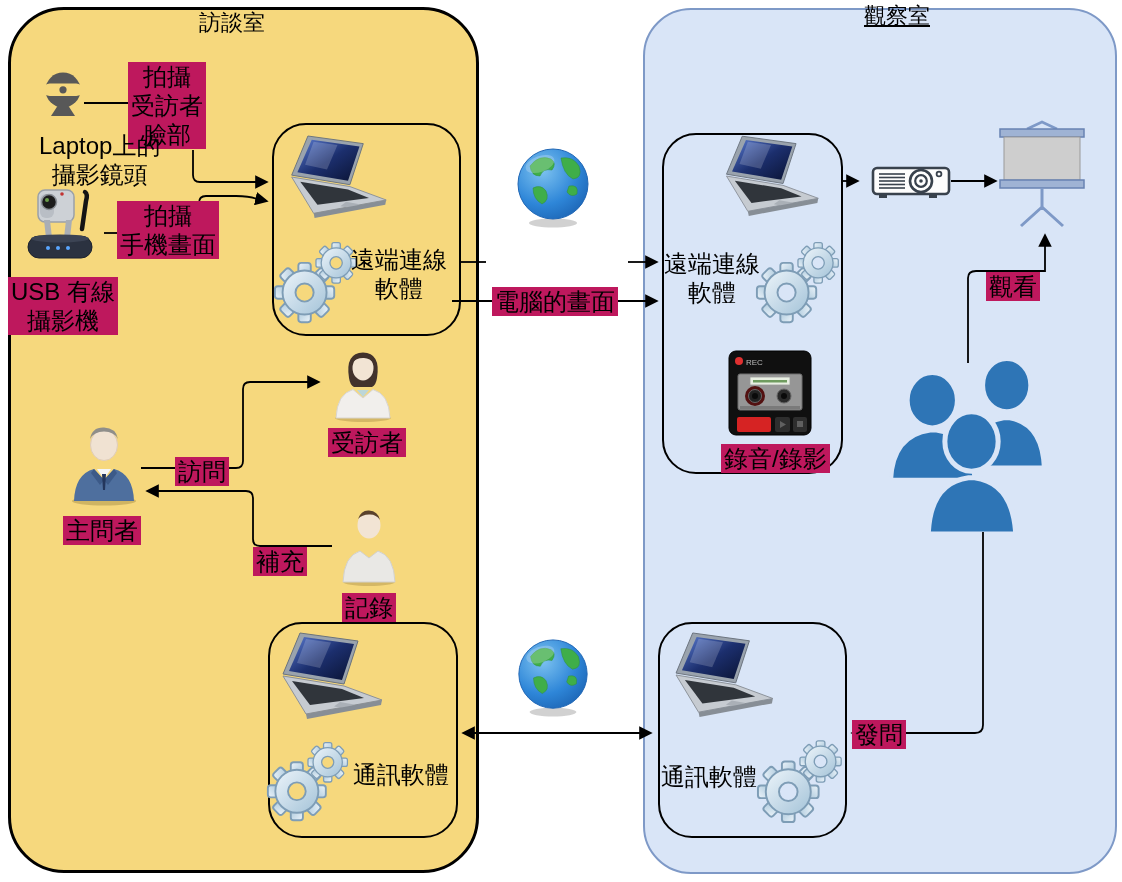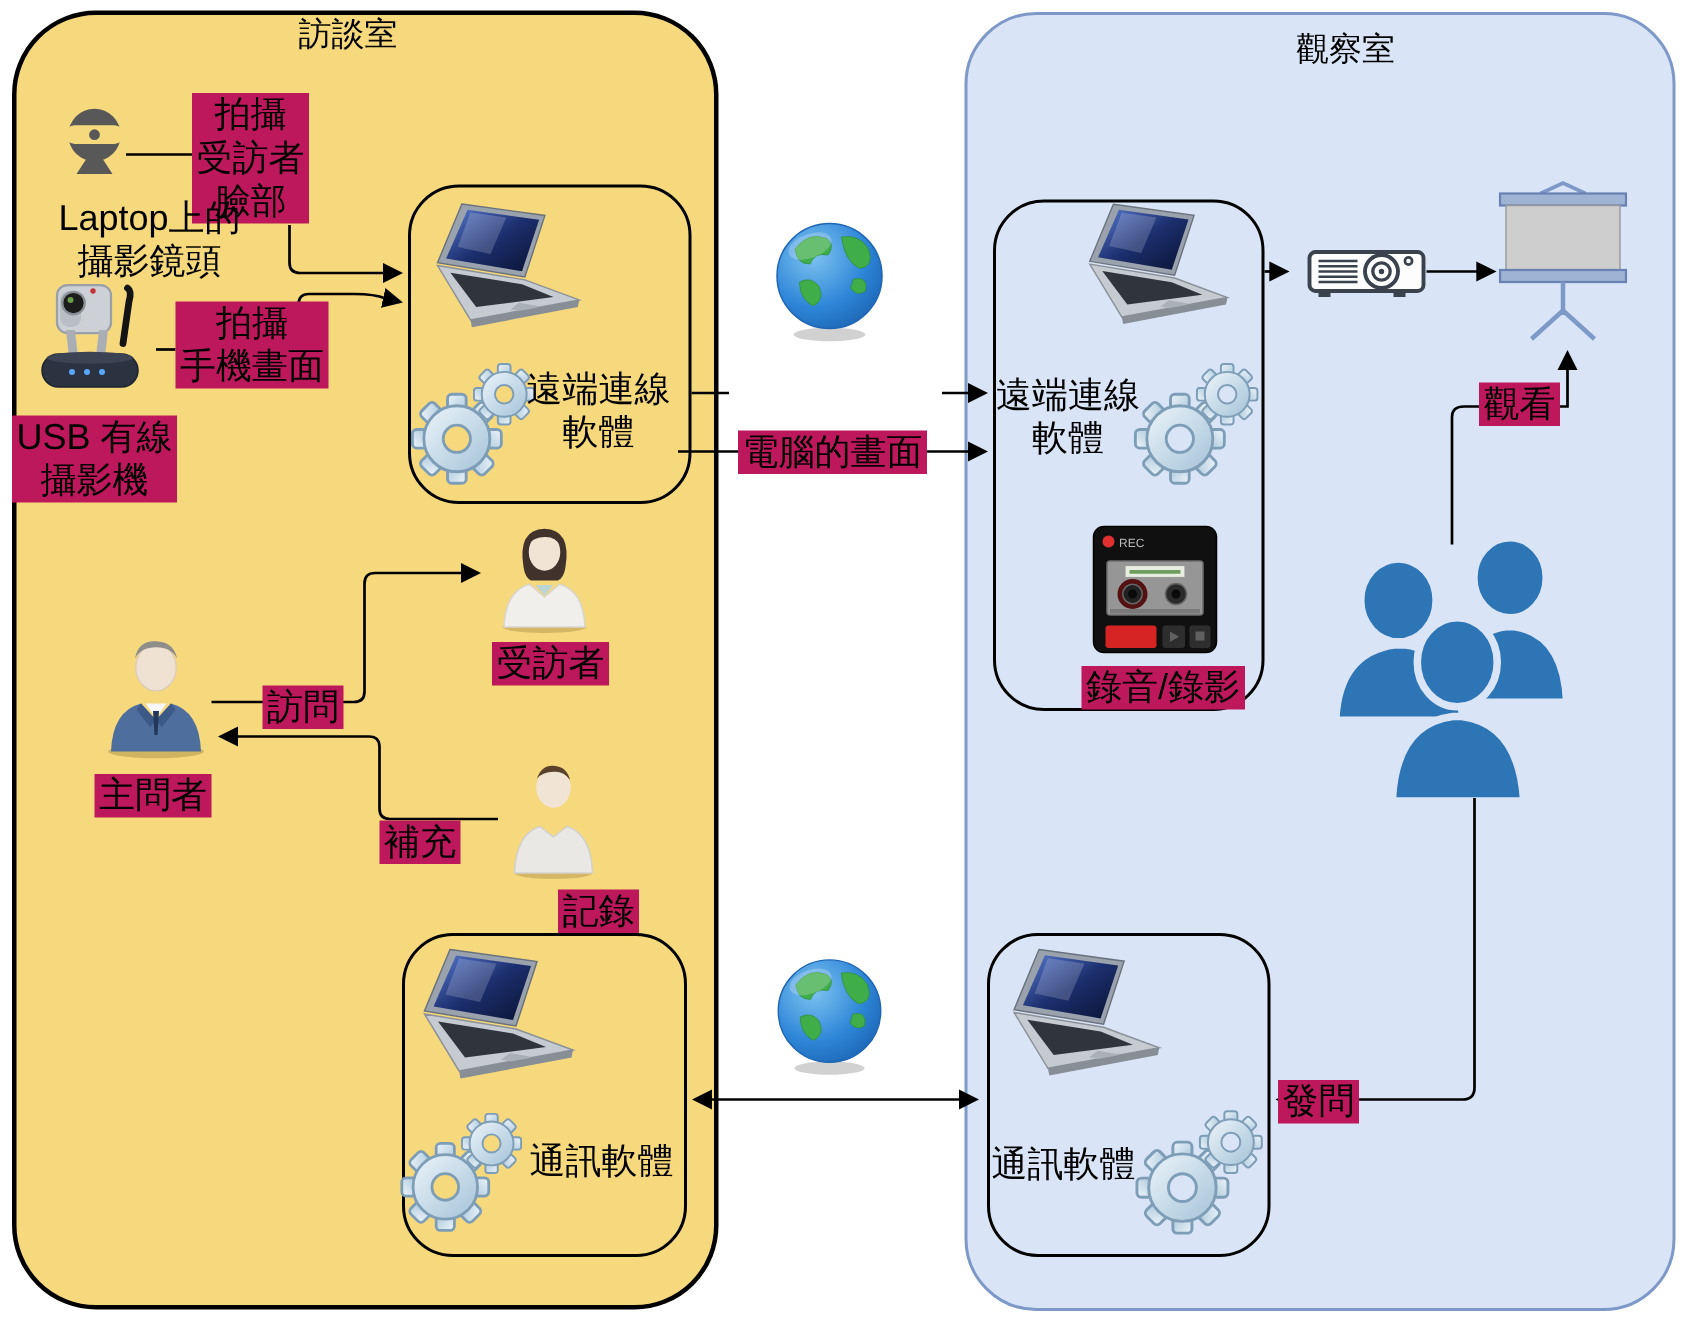--- a/index.html
+++ b/index.html
@@ -255,42 +255,42 @@
       <ellipse cx="48" cy="43" rx="24.5" ry="27" stroke-width="4"></ellipse>
       <path d="M7,122 Q9,78 46,73 L52,73 Q88,78 90,122 Z" stroke-width="4"></path>
       <ellipse cx="122" cy="28" rx="23.5" ry="26" stroke-width="4"></ellipse>
       <path d="M84,110 Q86,66 119,61 L125,61 Q157,66 159,110 Z" stroke-width="4"></path>
       <ellipse cx="87" cy="84" rx="26.5" ry="29.5" stroke-width="5"></ellipse>
       <path d="M44,176 Q46,125 84,120 L90,120 Q128,125 131,176 Z" stroke-width="5"></path>
     </g>
   </svg>
 
   <div class="lbl title" style="left:199px;top:8px;">訪談室</div>
-  <div class="lbl title" style="left:864px;top:18px;">觀察室</div>
+  <div class="lbl title" style="left:864px;top:1px;text-decoration:underline;">觀察室</div>
 
   <div class="lbl wbox" style="left:128px;top:62px;">拍攝
 受訪者
 臉部</div>
   <div class="lbl" style="left:1px;top:131px;padding-left:38px;">Laptop上的
 攝影鏡頭</div>
   <div class="lbl wbox" style="left:117px;top:201px;">拍攝
 手機畫面</div>
   <div class="lbl wbox" style="left:8px;top:277px;">USB 有線
 攝影機</div>
   <div class="lbl" style="left:351px;top:245px;">遠端連線
 軟體</div>
   <div class="lbl" style="left:353px;top:760px;">通訊軟體</div>
   <div class="lbl wbox" style="left:328px;top:428px;">受訪者</div>
   <div class="lbl wbox" style="left:63px;top:516px;">主問者</div>
   <div class="lbl wbox" style="left:175px;top:457px;">訪問</div>
   <div class="lbl wbox" style="left:253px;top:547px;">補充</div>
-  <div class="lbl wbox" style="left:342px;top:593px;margin-left:30px;">記錄</div>
+  <div class="lbl wbox" style="left:342px;top:593px;">記錄</div>
 
   <div class="lbl wbox" style="left:492px;top:287px;">電腦的畫面</div>
 
   <div class="lbl" style="left:664px;top:249px;">遠端連線
 軟體</div>
   <div class="lbl" style="left:661px;top:762px;">通訊軟體</div>
   <div class="lbl wbox" style="left:721px;top:444px;">錄音/錄影</div>
-  <div class="lbl wbox" style="left:986px;top:255px;text-align:center;">觀看</div>
+  <div class="lbl wbox" style="left:986px;top:272px;text-align:center;">觀看</div>
   <div class="lbl wbox" style="left:852px;top:720px;">發問</div>
 
 </div>
 
 </body></html>

